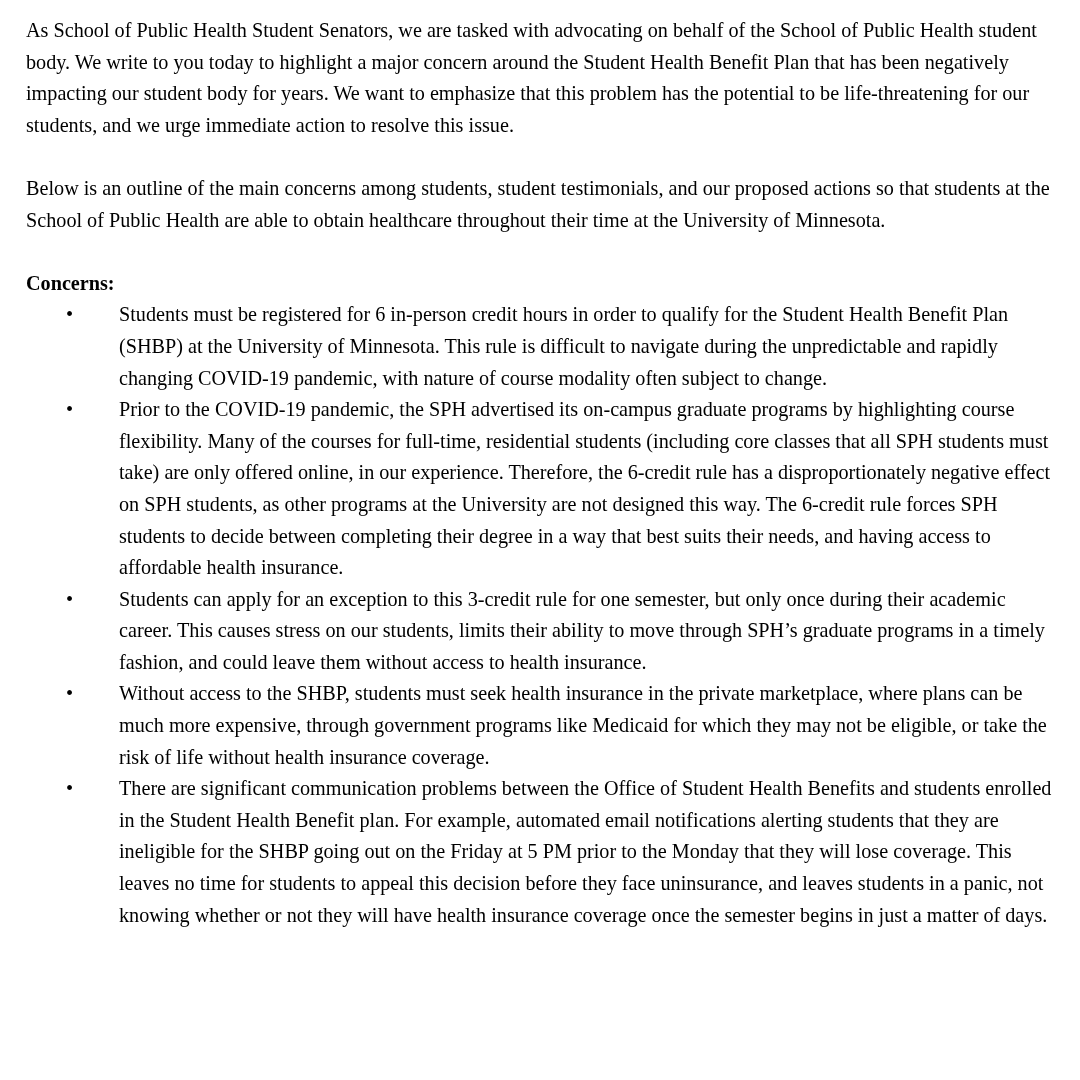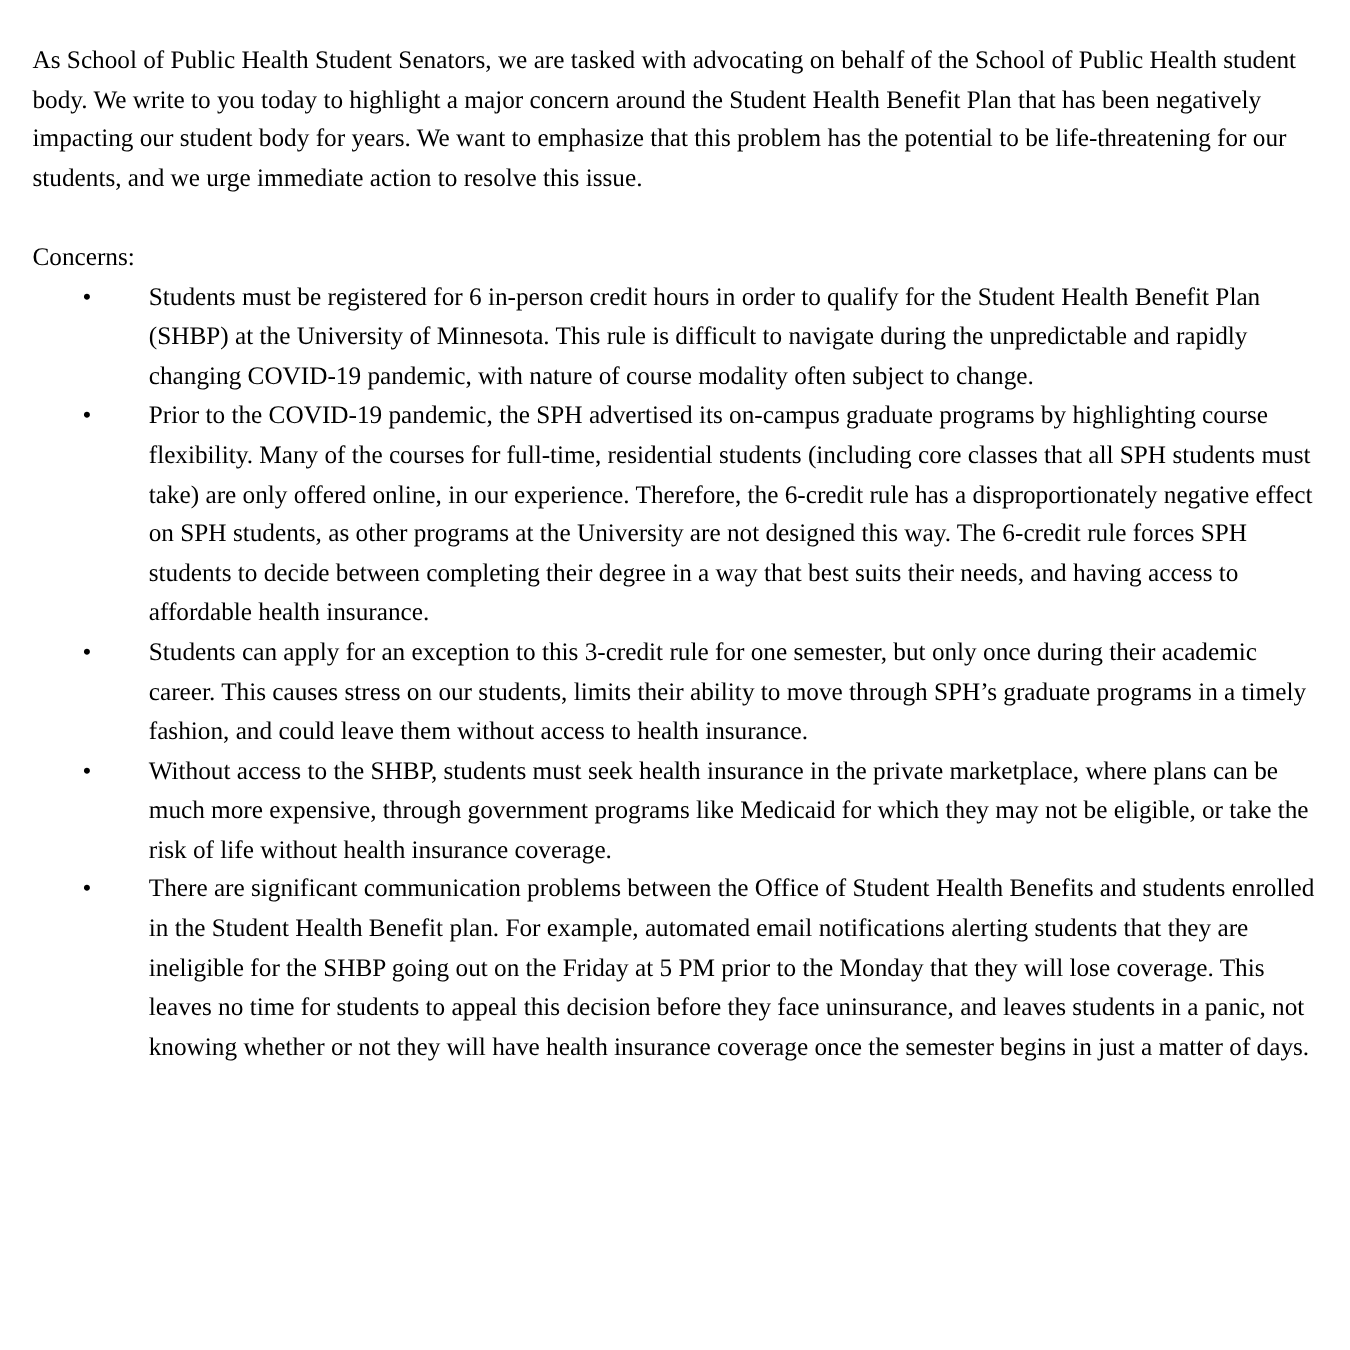--- a/index.html
+++ b/index.html
@@ -13,42 +13,42 @@
     height: 1080px;
     overflow: hidden;
     font-family: "Liberation Serif", "DejaVu Serif", serif;
     color: #000000;
     -webkit-font-smoothing: antialiased;
   }
   .page {
     box-sizing: border-box;
     width: 1080px;
     height: 1080px;
-    padding: 33px 26px 0 26px;
+    padding: 15px 26px 0 26px;
     background: #ffffff;
   }
   .doc {
     font-size: 20.2px;
     line-height: 31.6px;
     text-align: left;
   }
   p.para {
     margin: 0 0 31.6px 0;
     padding: 0;
     max-width: 1028px;
   }
   p.para.last-para {
     margin-bottom: 31.6px;
   }
   h2.section-heading {
     margin: 0;
     padding: 0;
     font-size: 20.2px;
     line-height: 31.6px;
-    font-weight: normal;
+    font-weight: bold;
   }
   ul.concern-list {
     list-style: none;
     margin: 0;
     padding: 0;
   }
   ul.concern-list > li {
     position: relative;
     margin: 0;
     padding: 0 0 0 37px;
@@ -70,20 +70,21 @@
   }
 </style>
 </head>
 <body>
 
 <div class="page">
   <div class="doc">
 
     <p class="para">As School of Public Health Student Senators, we are tasked with advocating on behalf of the School of Public Health student body. We write to you today to highlight a major concern around the Student Health Benefit Plan that has been negatively impacting our student body for years. We want to emphasize that this problem has the potential to be life-threatening for our students, and we urge immediate action to resolve this issue.</p>
 
+    <p class="para last-para">Below is an outline of the main concerns among students, student testimonials, and our proposed actions so that students at the School of Public Health are able to obtain healthcare throughout their time at the University of Minnesota.</p>
 
     <h2 class="section-heading">Concerns:</h2>
 
     <ul class="concern-list">
       <li>
         <span class="bullet-glyph">•</span>
         <span class="li-text">Students must be registered for 6 in-person credit hours in order to qualify for the Student Health Benefit Plan (SHBP) at the University of Minnesota. This rule is difficult to navigate during the unpredictable and rapidly changing COVID-19 pandemic, with nature of course modality often subject to change.</span>
       </li>
       <li>
         <span class="bullet-glyph">•</span>

